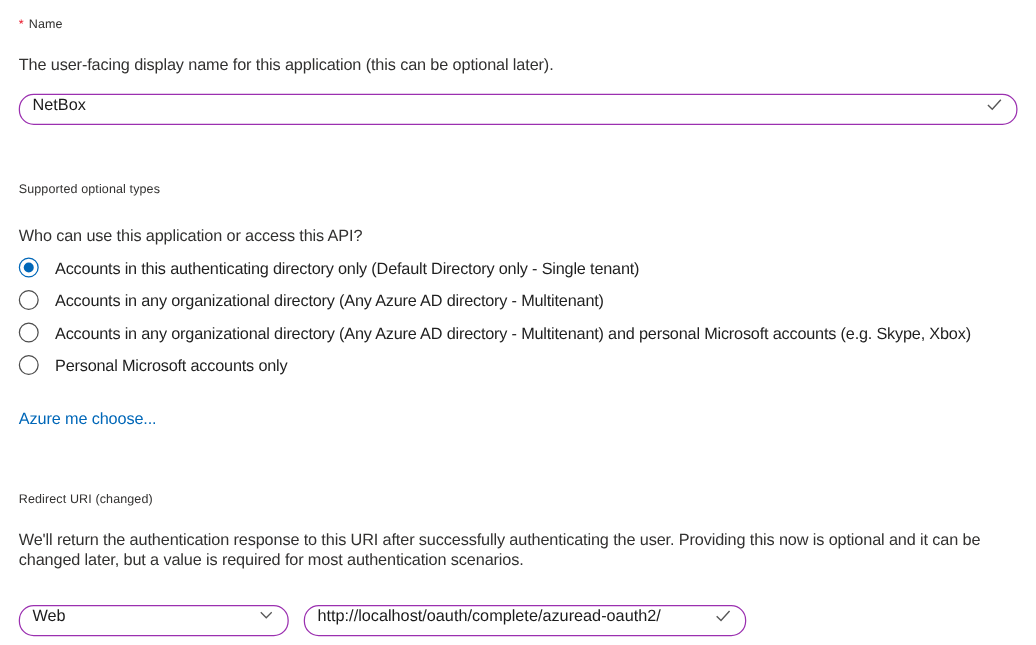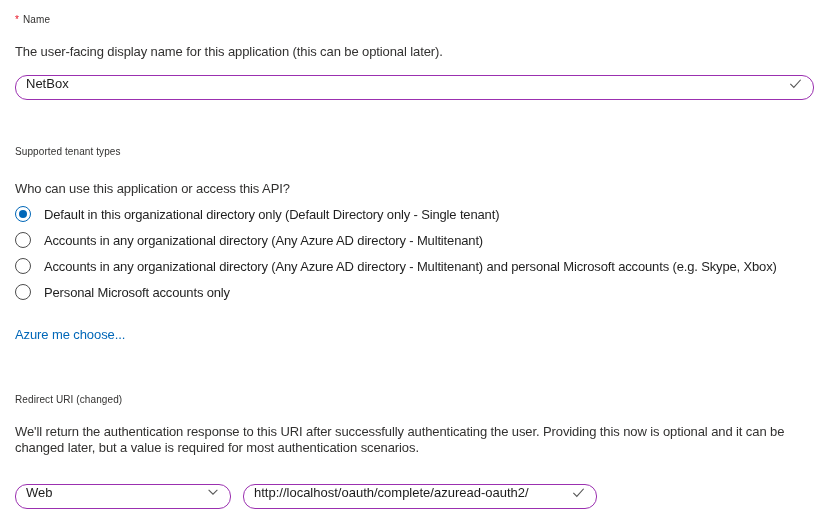--- a/index.html
+++ b/index.html
@@ -91,27 +91,27 @@
   <div class="field-box name-field">
     <input class="bare" type="text" value="NetBox" style="">
     <span class="icon">
       <svg width="15" height="15" viewBox="0 0 16 16">
         <path d="M2.5 8.5 L6.2 12.2 L13.5 4" stroke="#575757" stroke-width="1.2" fill="none"></path>
       </svg>
     </span>
   </div>
 
   <div class="section-account">
-    <h2 class="section-title">Supported tenant types</h2>
+    <h2 class="section-title">Supported optional types</h2>
     <p class="question">Who can use this application or access this API?</p>
 
     <div class="radio-group">
       <div class="radio-row selected">
         <span class="radio-circle"></span>
-        <span class="radio-label">Default in this organizational directory only (Default Directory only - Single tenant)</span>
+        <span class="radio-label">Accounts in this authenticating directory only (Default Directory only - Single tenant)</span>
       </div>
       <div class="radio-row">
         <span class="radio-circle"></span>
         <span class="radio-label">Accounts in any organizational directory (Any Azure AD directory - Multitenant)</span>
       </div>
       <div class="radio-row">
         <span class="radio-circle"></span>
         <span class="radio-label">Accounts in any organizational directory (Any Azure AD directory - Multitenant) and personal Microsoft accounts (e.g. Skype, Xbox)</span>
       </div>
       <div class="radio-row">

